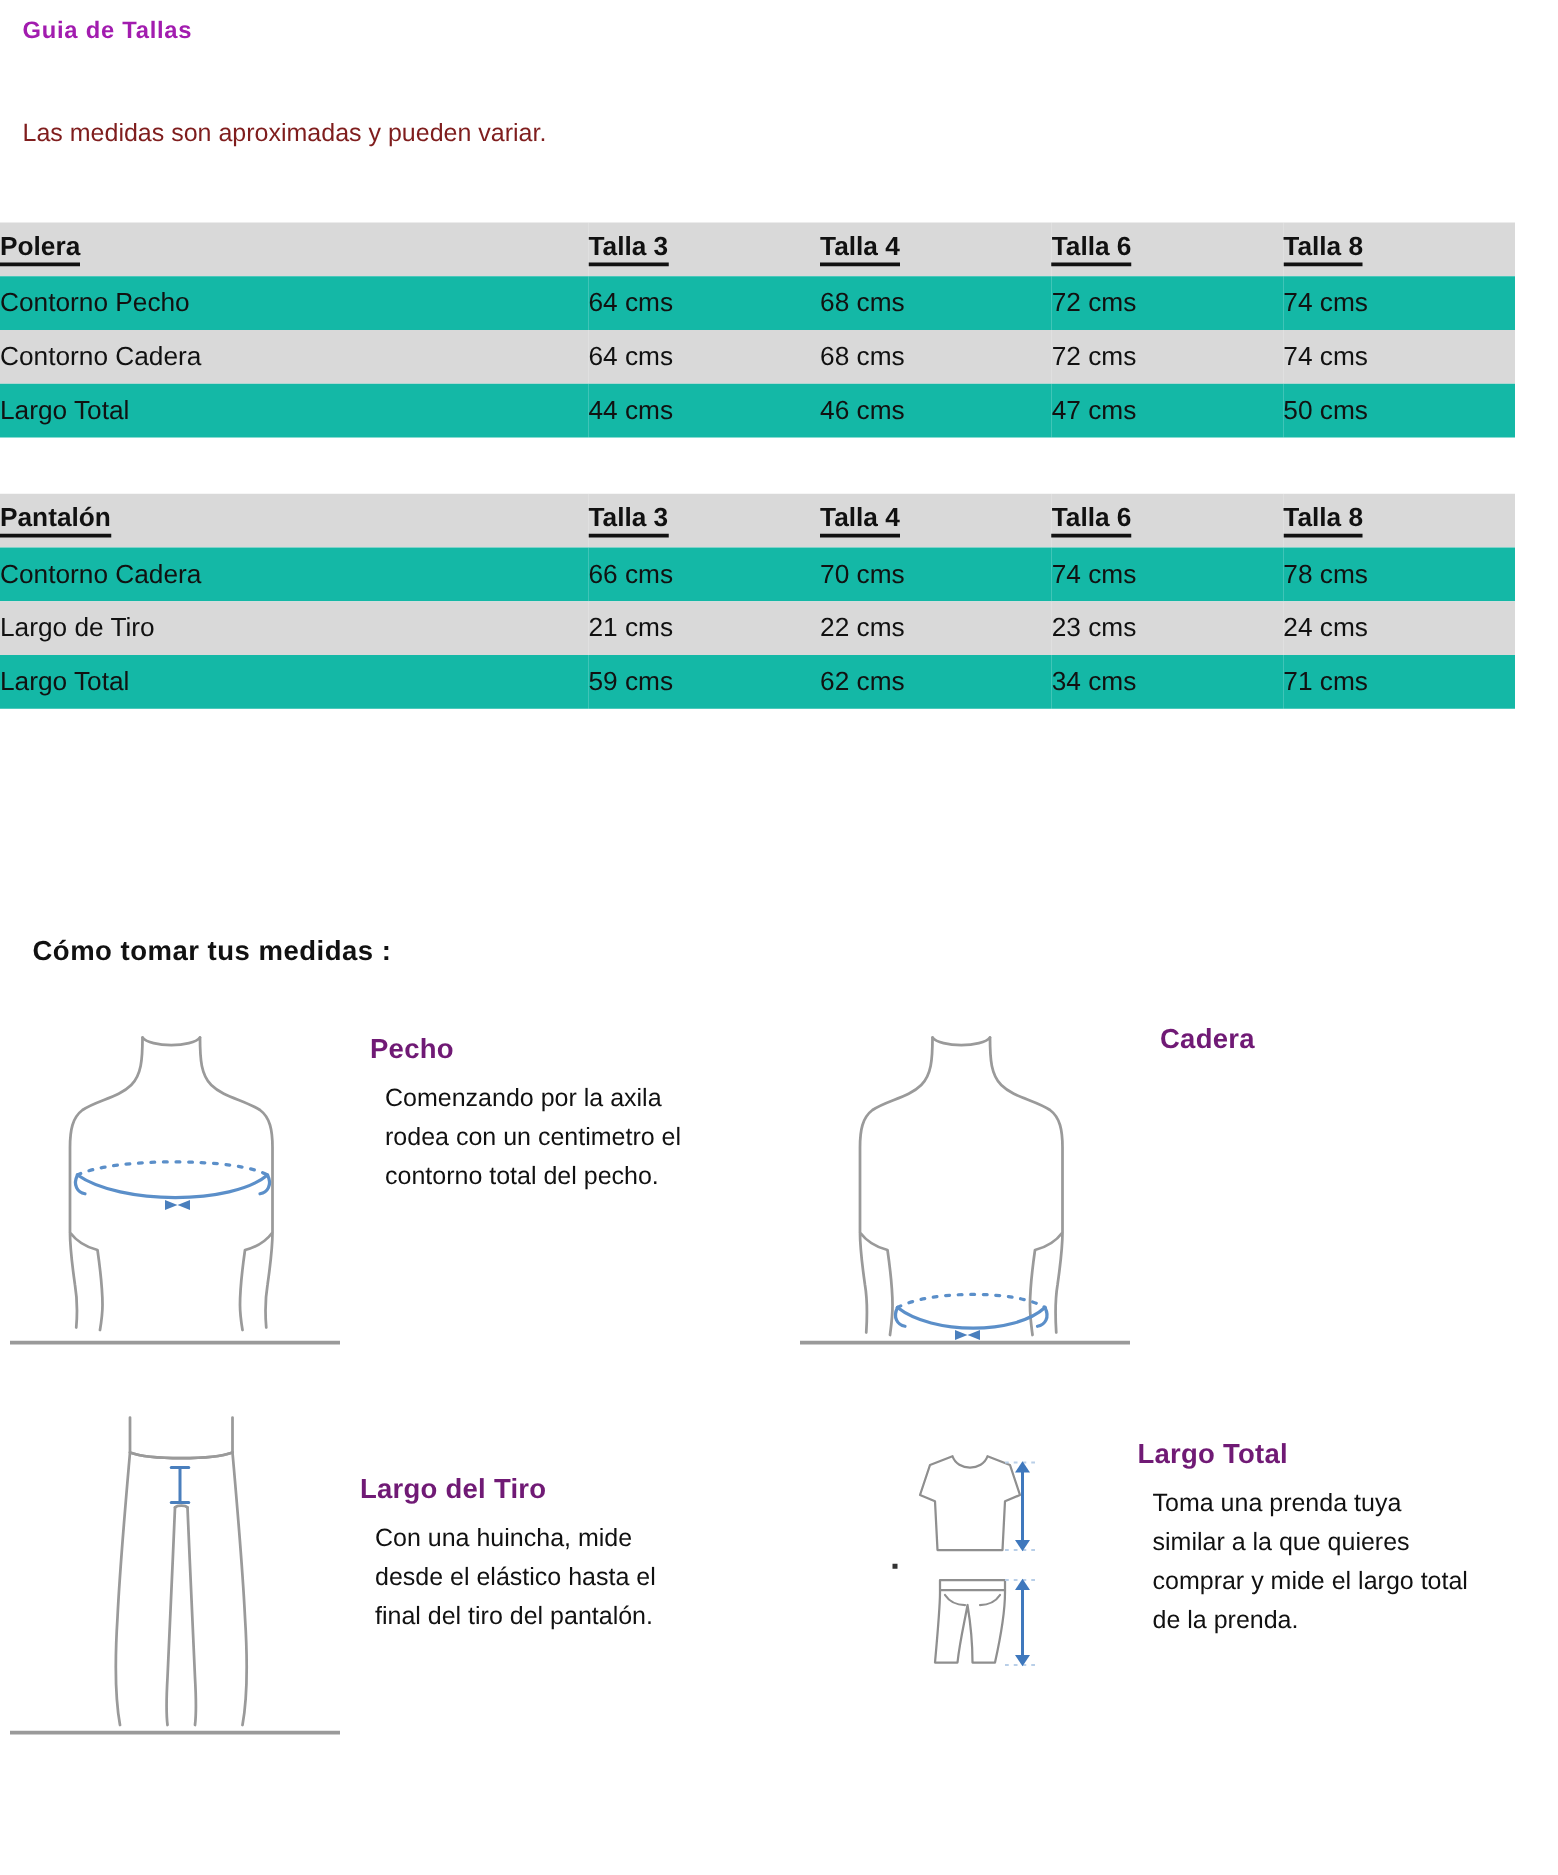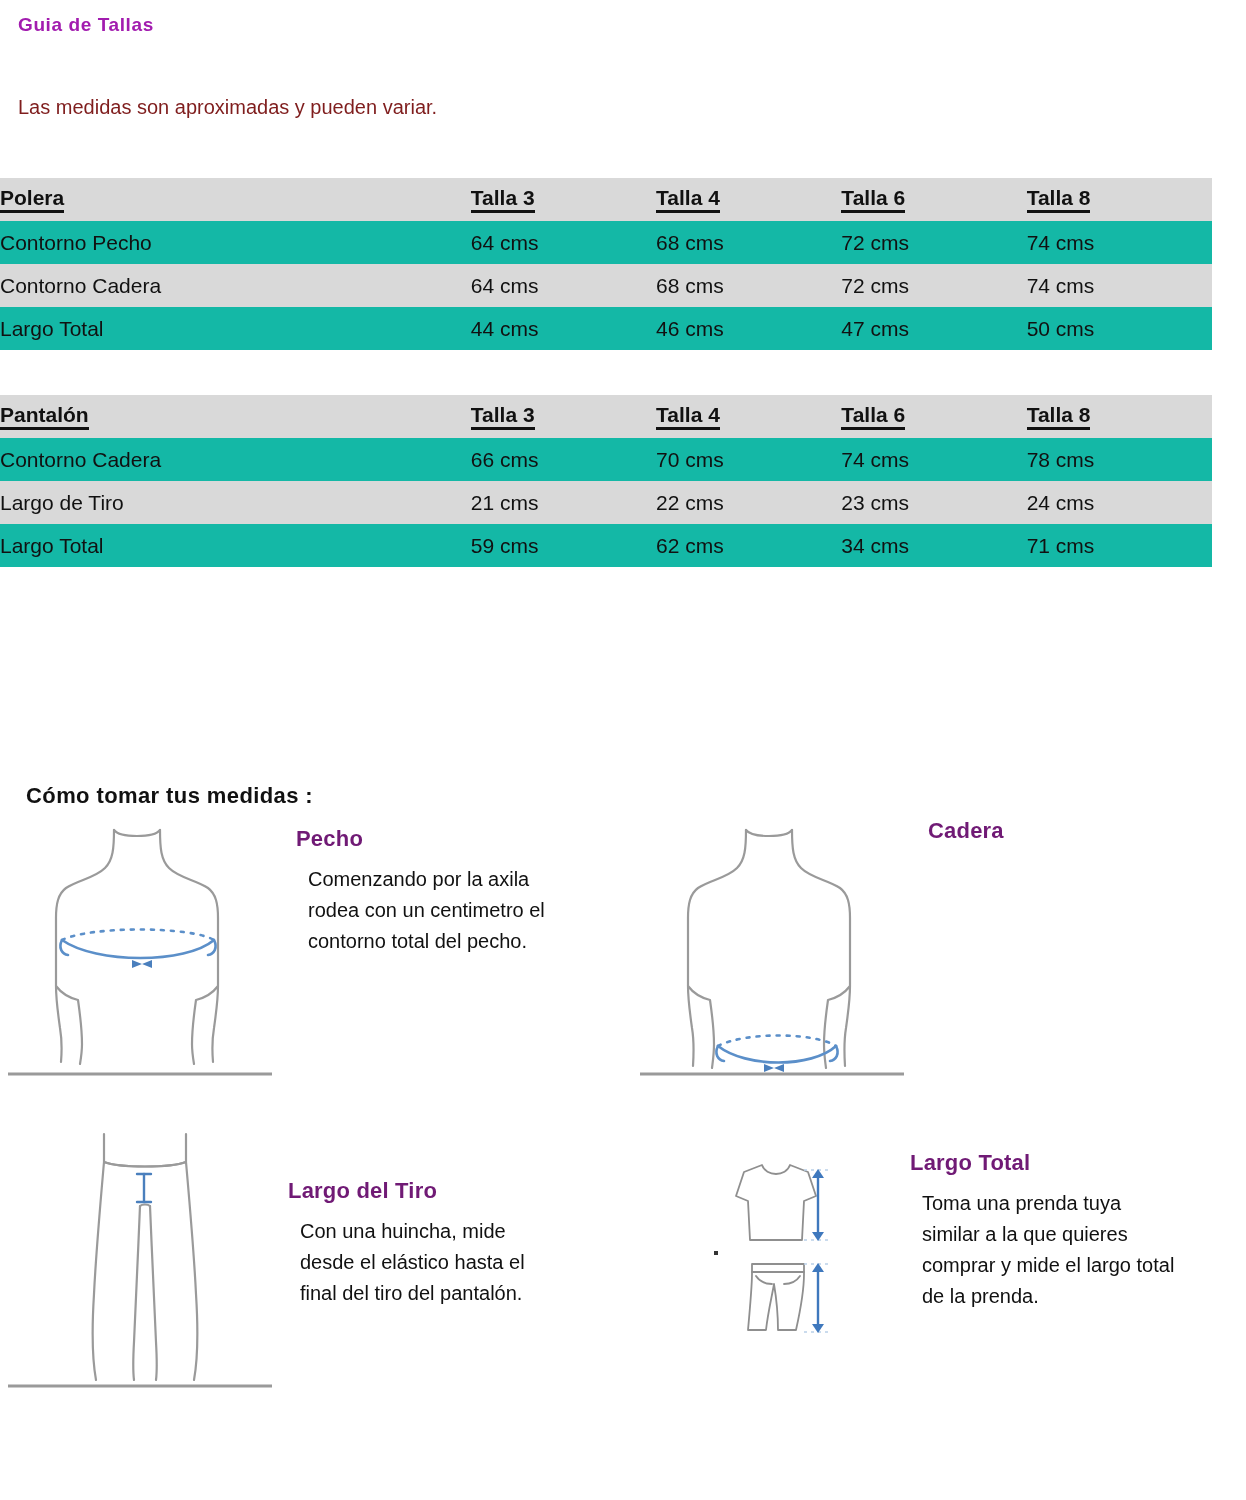--- a/index.html
+++ b/index.html
@@ -74,21 +74,21 @@
   }
   .cell-label { padding-left: 18px; }
   .cell-val   { padding-left: 8px; }
   .th-label   { padding-left: 18px; }
   .th-val     { padding-left: 8px; }
 
   
   .section-title {
     position: absolute;
     left: 26px;
-    top: 783px;
+    top: 748px;
     font-size: 22px;
     font-weight: bold;
     letter-spacing: 0.4px;
     color: #111;
   }
 
   .measure-block { position: absolute; }
   .mb-heading {
     font-size: 22px;
     font-weight: bold;

